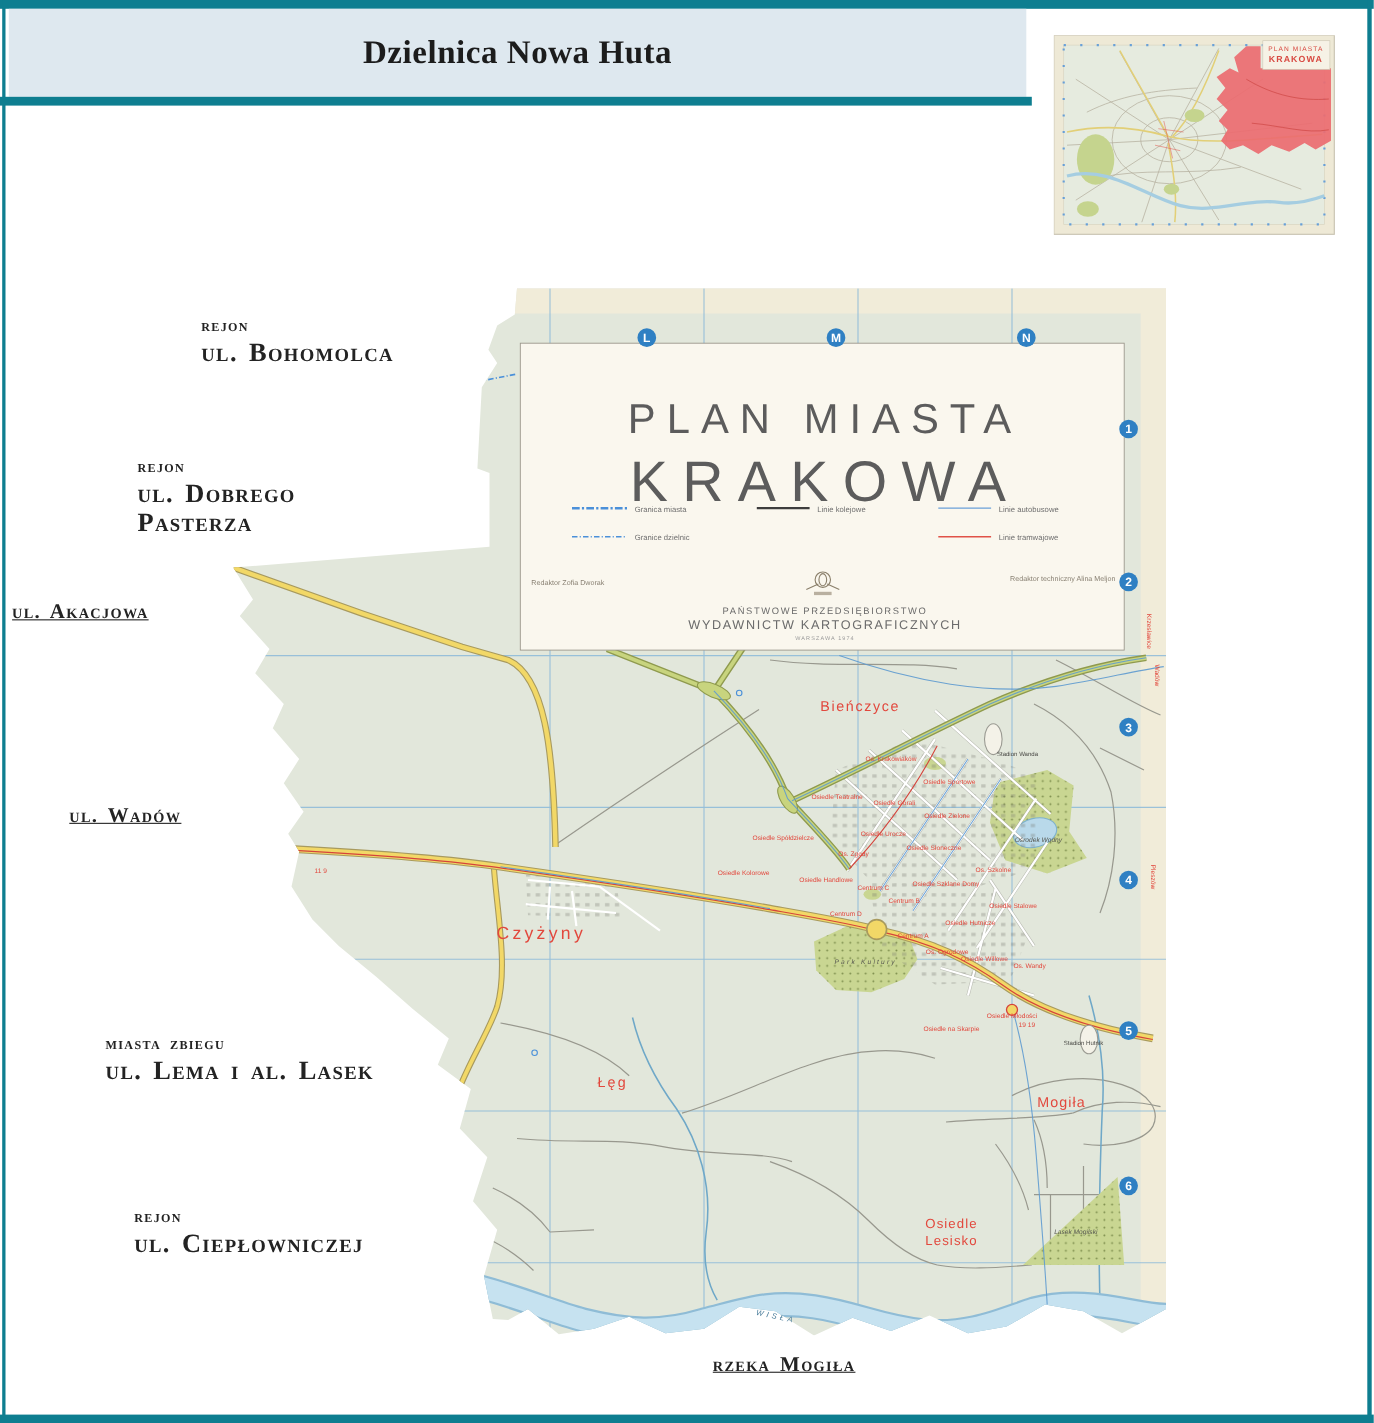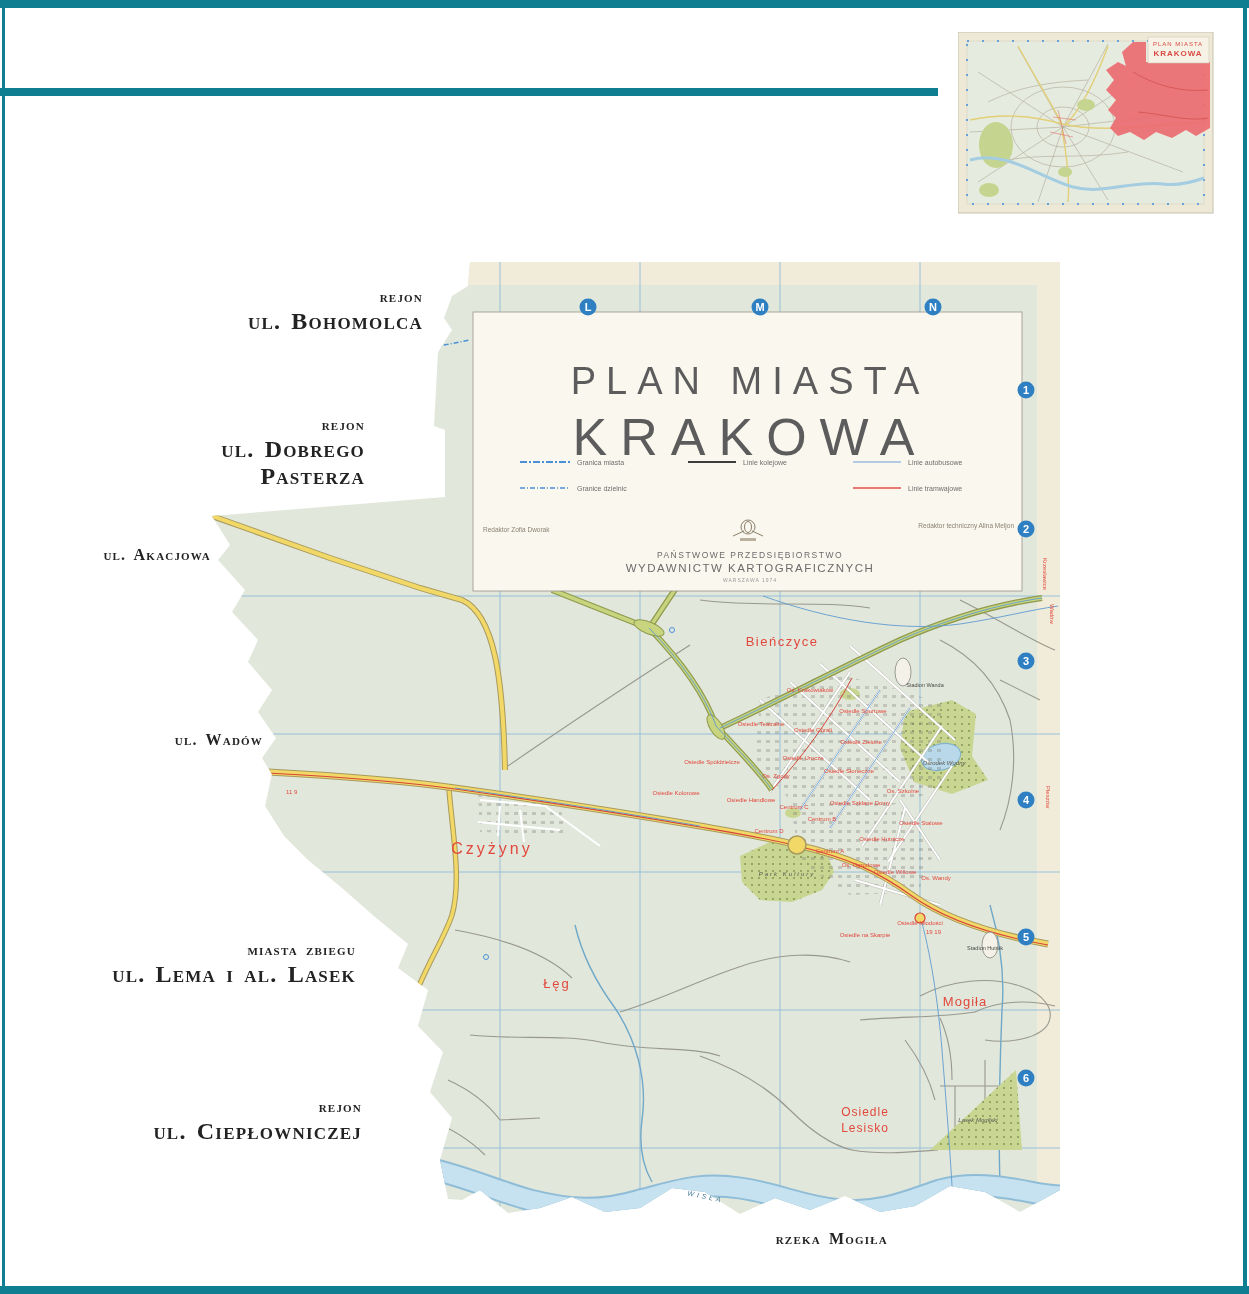--- a/index.html
+++ b/index.html
@@ -2,45 +2,48 @@
 <html><head>
 <meta charset="utf-8">
 <style>
   html,body{margin:0;padding:0;background:#ffffff;}
   #page{position:relative;width:1249px;height:1294px;background:#ffffff;overflow:hidden;
         font-family:"Liberation Serif",serif;}
   .teal{position:absolute;background:#0e7e90;}
   #header-band{position:absolute;left:8px;top:8px;width:925px;height:80px;background:#dee8ef;}
   #header-title{width:100%;text-align:center;font-size:30px;font-weight:bold;color:#1c1c1c;
         line-height:80px;letter-spacing:.5px;}
-  .side-label{position:absolute;text-align:right;color:#232323;
+  .side-label{position:absolute;text-align:left;color:#232323;
         font-variant:small-caps;letter-spacing:1.2px;word-spacing:3px;}
   .side-label .l1{font-size:16px;font-weight:600;}
   .side-label .l2{font-size:24px;font-weight:600;margin-top:2px;}
-  .side-label .single{font-size:16px;font-weight:600;}
+  .side-label .single{font-size:19px;font-weight:600;text-decoration:underline;}
   svg text{font-family:"Liberation Sans",sans-serif;}
   .rl{fill:#e2483d;font-size:6px;text-anchor:middle;}
   .rlb{fill:#e2483d;text-anchor:middle;}
   .bl{fill:#4a4a46;font-size:5.5px;text-anchor:middle;}
   .itl{fill:#55564e;font-size:6px;font-style:italic;text-anchor:middle;}
   .legend-t{fill:#6e6e6e;font-size:7px;}
   .cred{fill:#8a8274;font-size:6.5px;}
   .circ-t{fill:#ffffff;font-size:11px;font-weight:bold;text-anchor:middle;}
   .marg{fill:#e2483d;font-size:6px;}
 </style>
 </head>
 <body>
 
 <div id="page">
 
   <div class="teal" style="left:0;top:0;width:1249px;height:8px;"></div>
   <div class="teal" style="left:2px;top:0;width:3px;height:1294px;"></div>
   <div class="teal" style="left:1243px;top:0;width:4px;height:1294px;"></div>
   <div class="teal" style="left:0;top:1286px;width:1249px;height:8px;"></div>
 
+  <div id="header-band">
+    <div id="header-title">Dzielnica Nowa Huta</div>
+  </div>
   <div class="teal" style="left:0;top:88px;width:938px;height:8px;"></div>
 
   <svg style="position:absolute;left:958px;top:32px;" width="256" height="182" viewBox="0 0 256 182">
     <rect x="0" y="0" width="255" height="181" fill="#eee9d6" stroke="#c6c1ae" stroke-width="1"></rect>
     <rect x="9" y="9" width="237" height="163" fill="#e6ebdf" stroke="#d8d3c0" stroke-width="0.6"></rect>
     <rect x="9" y="9" width="237" height="163" fill="none" stroke="#4a90d9" stroke-width="2" stroke-dasharray="2 13" opacity="0.8"></rect>
     <g stroke="#b6b1a0" stroke-width="0.7" fill="none">
       <path d="M105,95 L20,40 M105,95 L60,15 M105,95 L150,12 M105,95 L190,40 M105,95 L235,80 M105,95 L225,140 M105,95 L150,168 M105,95 L80,170 M105,95 L20,150 M105,95 L12,100"></path>
       <ellipse cx="105" cy="95" rx="26" ry="20"></ellipse>
       <ellipse cx="105" cy="95" rx="52" ry="40"></ellipse>

